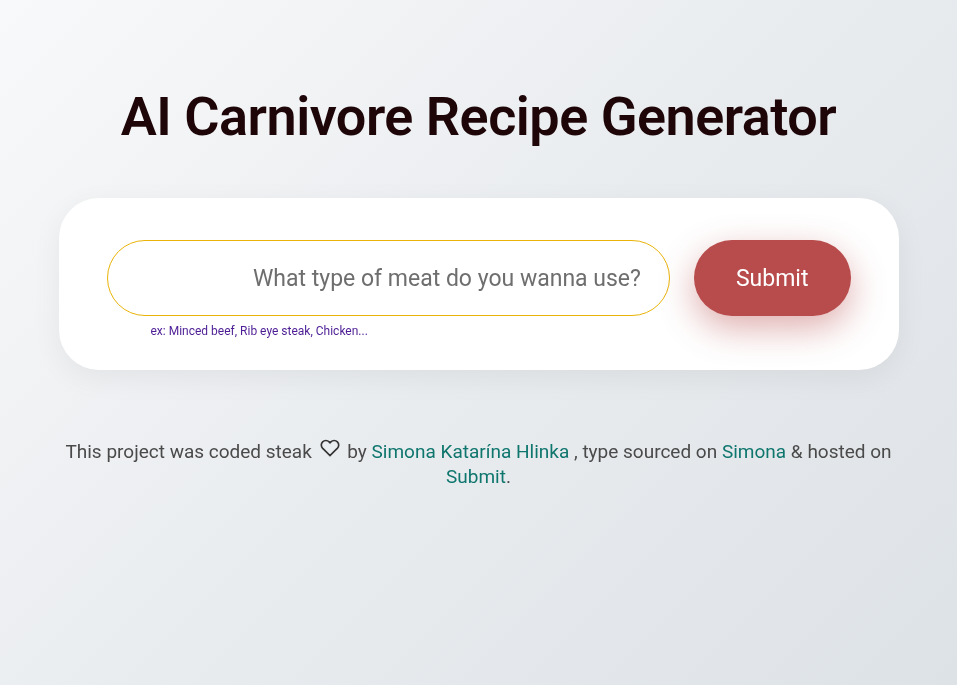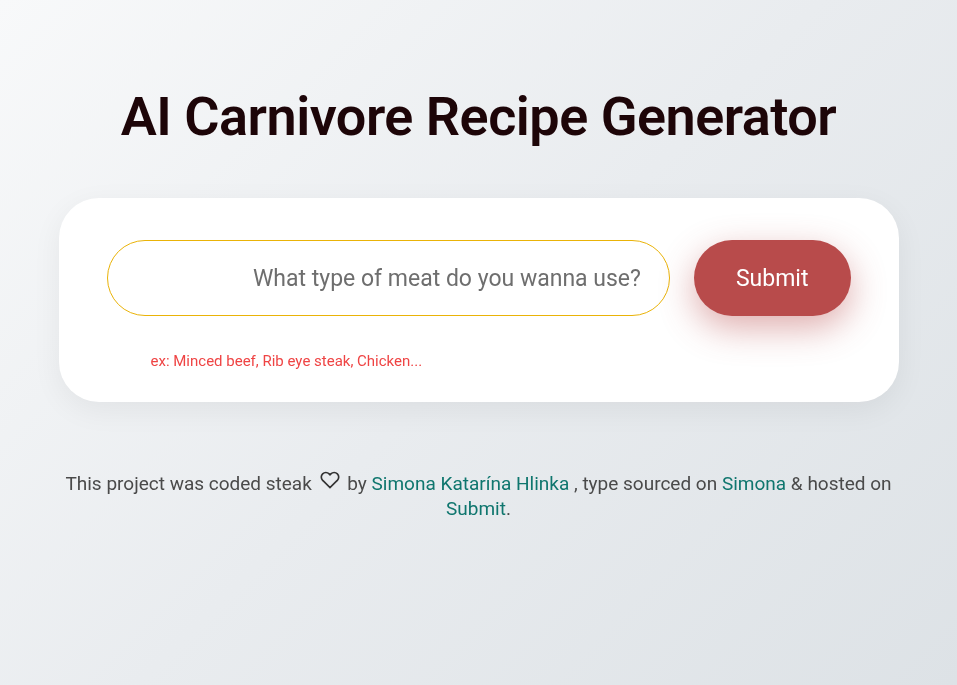--- a/index.html
+++ b/index.html
@@ -70,23 +70,23 @@
       border: none;
       border-radius: 40px;
       font-size: 23px;
       font-weight: 400;
       cursor: pointer;
       font-family: inherit;
       box-shadow: 0 12px 35px rgba(184, 75, 75, 0.45);
     }
 
     .hint-text {
-      color: #ef4444;
-      font-size: 15px;
-      margin-top: 36px;
+      color: #4c1d95;
+      font-size: 12px;
+      margin-top: 8px;
       margin-left: 44px;
       font-weight: 400;
     }
 
     .footer {
       text-align: center;
       margin-top: 70px;
       font-size: 19px;
       color: #4a4a4a;
       font-weight: 400;

